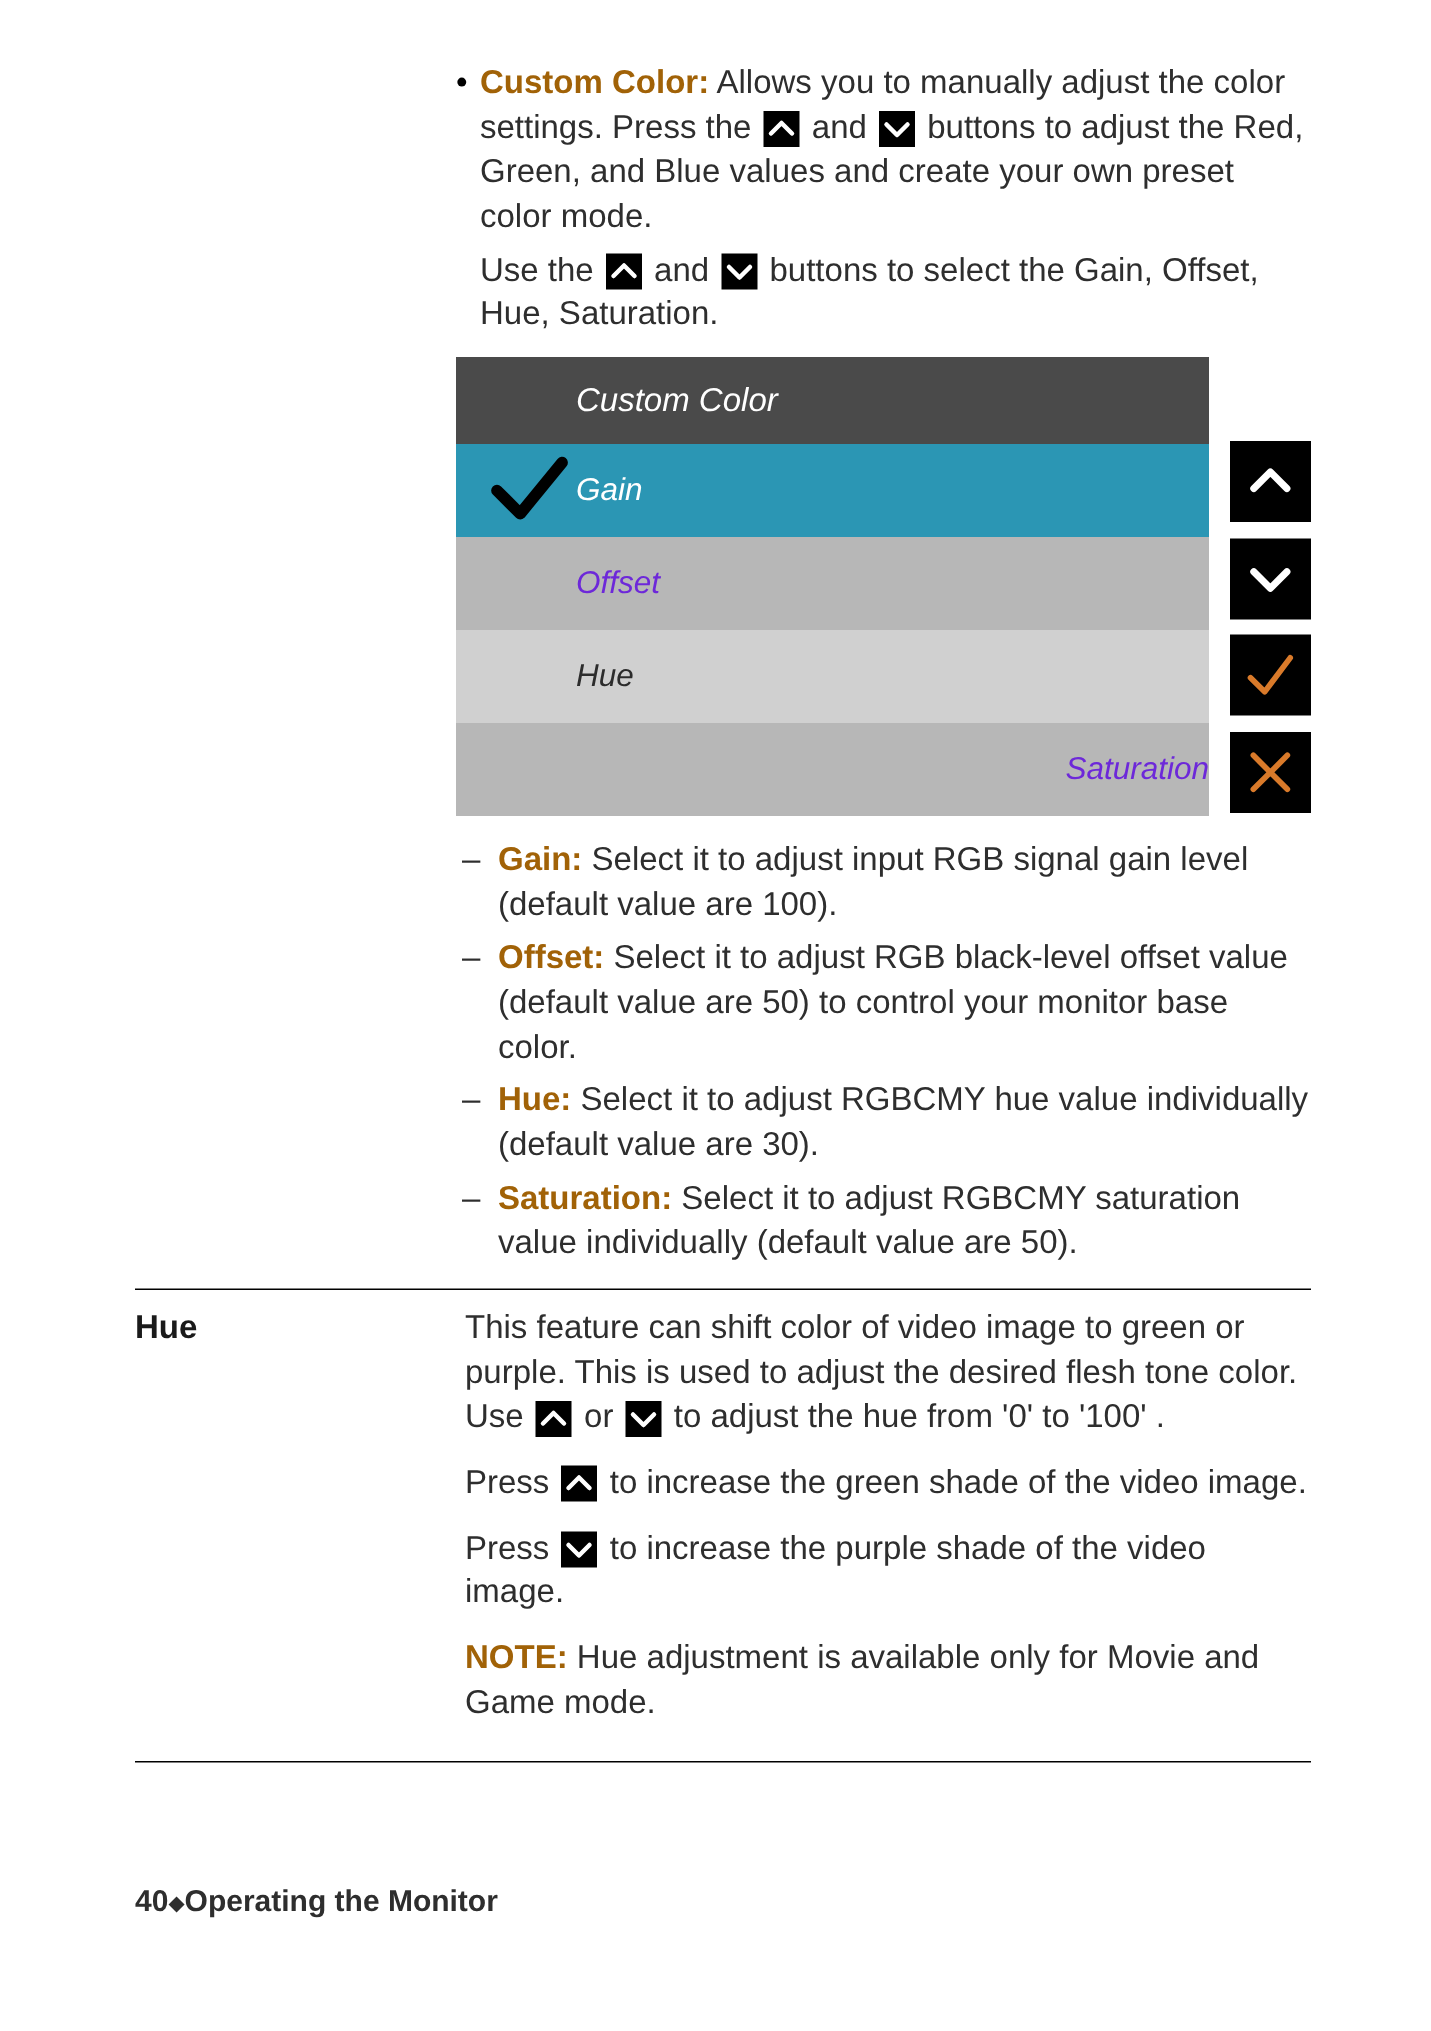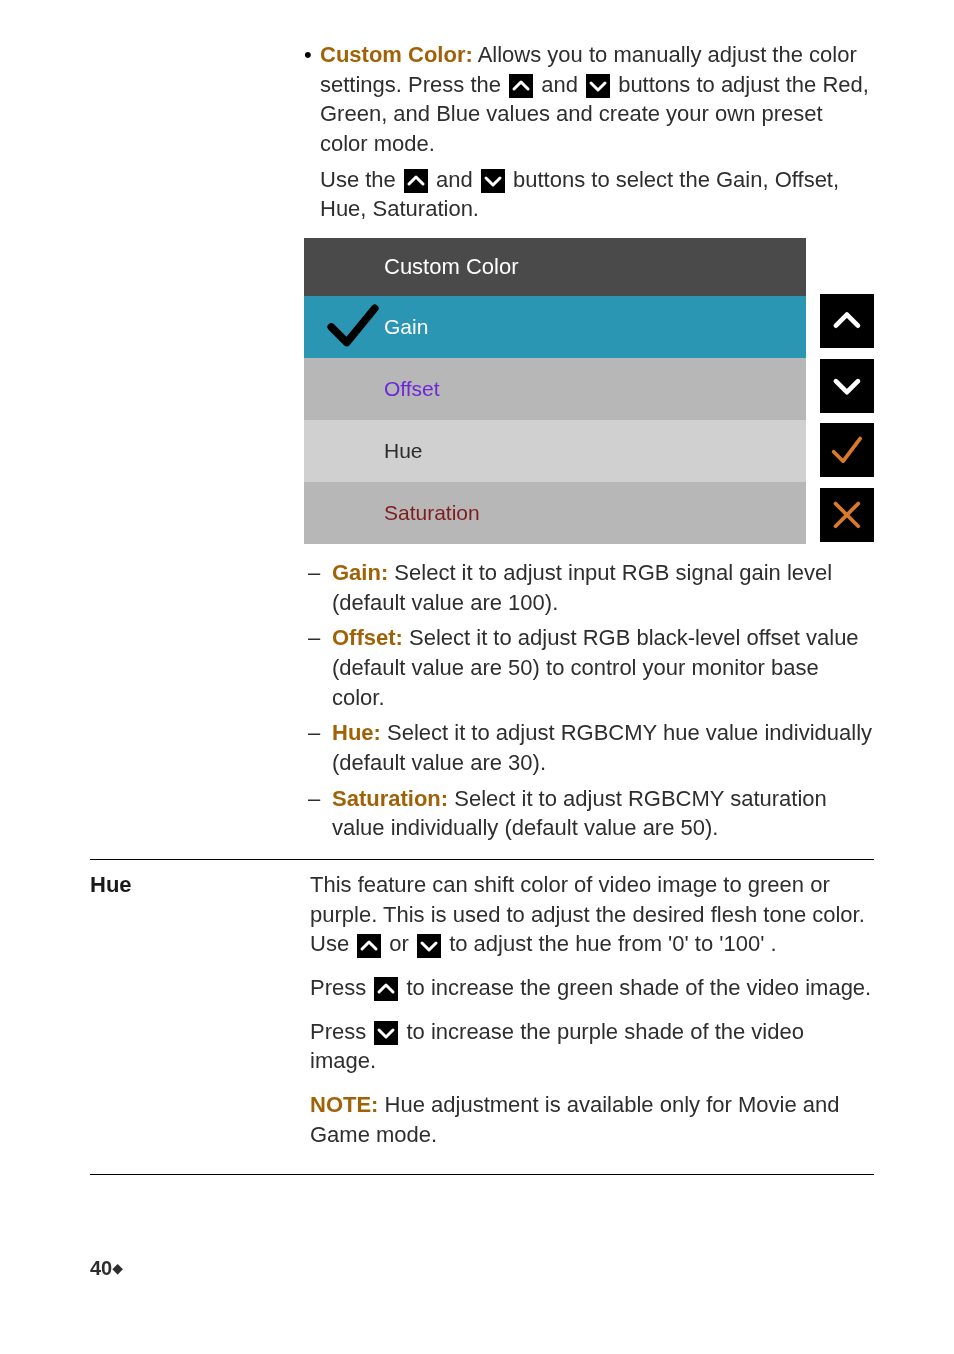--- a/index.html
+++ b/index.html
@@ -31,21 +31,21 @@
     margin: 0 2px;
   }
   .icon-box svg { position:absolute; top:0; left:0; width:100%; height:100%; }
   .menu-panel {
     margin-top: 14px;
     margin-bottom: 14px;
     width: 570px;
     display: flex;
     gap: 14px;
   }
-  .menu-left { flex: 1; }
+  .menu-left { flex: 1; font-style: italic; }
   .menu-right {
     width: 54px;
     display: flex;
     flex-direction: column;
     justify-content: space-between;
     padding-top: 56px;
     padding-bottom: 2px;
   }
   .menu-header {
     background: #4a4a4a;
@@ -57,21 +57,21 @@
     display: flex;
     align-items: center;
     height: 62px;
     font-size: 21px;
     padding-left: 18px;
   }
   .menu-item .item-icon { width: 62px; display:flex; align-items:center; justify-content:center; }
   .menu-item.selected { background: #2b96b4; color:#fff; }
   .menu-item.alt1 { background:#b7b7b7; color:#6d28d9; }
   .menu-item.alt2 { background:#d0d0d0; color:#2c2c2c; }
-  .menu-item.alt3 { background:#b7b7b7; color:#7f1d1d; }
+  .menu-item.alt3 { background:#b7b7b7; color:#6d28d9;justify-content:flex-end; }
   .btn-square {
     width: 54px; height: 54px;
     background:#000;
     display:flex; align-items:center; justify-content:center;
     margin-bottom: 8px;
   }
   .btn-square:last-child { margin-bottom: 0; }
   .dash-list { margin: 4px 0 0 0; padding: 0; list-style: none; }
   .dash-list li { position: relative; padding-left: 28px; margin-bottom: 6px; }
   .dash-list li::before { content:"–"; position:absolute; left:4px; top:0; }
@@ -202,13 +202,14 @@
       </p>
     </div>
   </div>
 </div>
 
 <hr class="section-rule">
 
 <div class="footer">
   <span class="pg">40</span>
   <span class="diamond">◆</span>
+  <span class="sect">Operating the Monitor</span>
 </div>
 
 </body></html>

